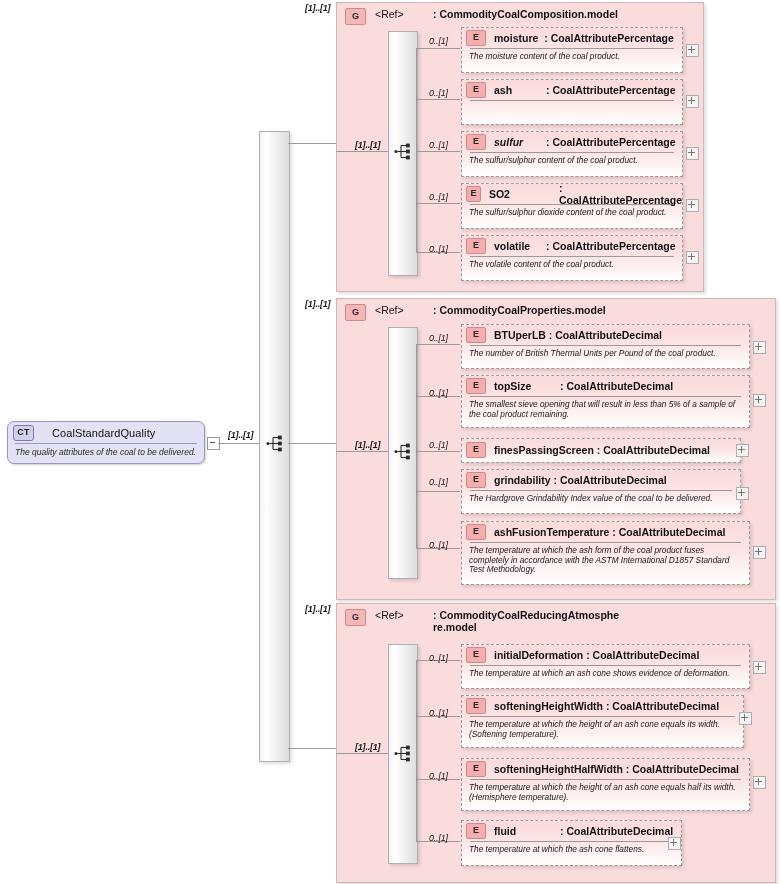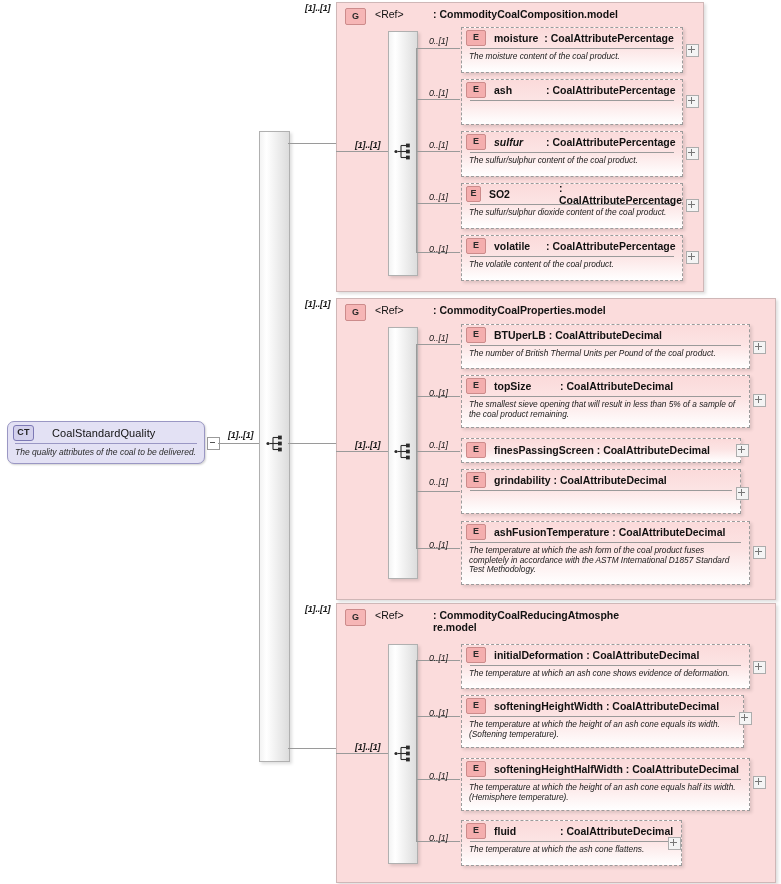--- a/index.html
+++ b/index.html
@@ -272,20 +272,21 @@
   </div>
   <div class="plus" style="left:736px;top:444px;"></div>
 
   <div class="card-opt" style="left:429px;top:477px;">0..[1]</div>
   <div class="elem" style="left:461px;top:469px;width:278px;height:43px;">
     <div class="elem-head">
       <div class="e-badge">E</div>
       <div class="e-name">grindability : CoalAttributeDecimal</div>
     </div>
     <div class="e-sep"></div>
+    <div class="e-doc">The Hardgrove Grindability Index value of the coal to be delivered.</div>
   </div>
   <div class="plus" style="left:736px;top:487px;"></div>
 
   <div class="card-opt" style="left:429px;top:540px;">0..[1]</div>
   <div class="elem" style="left:461px;top:521px;width:287px;height:62px;">
     <div class="elem-head">
       <div class="e-badge">E</div>
       <div class="e-name">ashFusionTemperature : CoalAttributeDecimal</div>
     </div>
     <div class="e-sep"></div>

